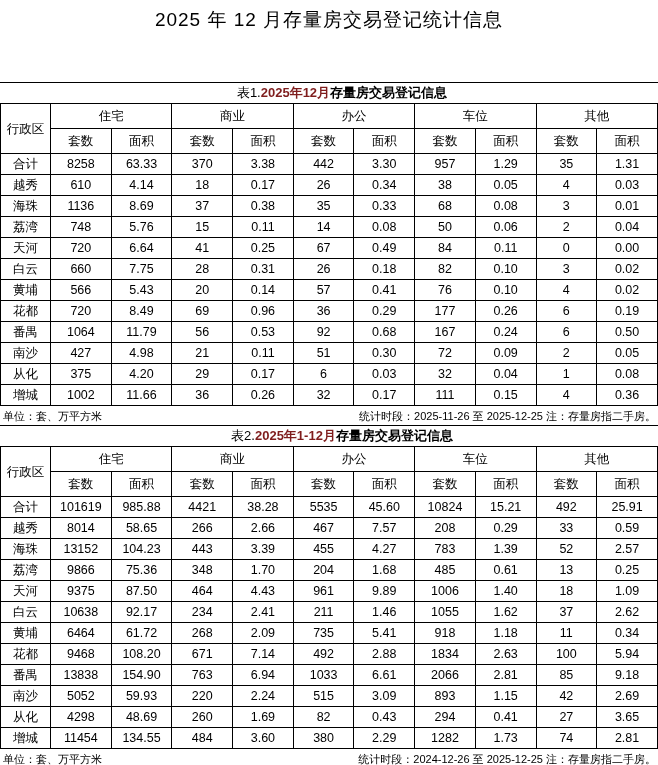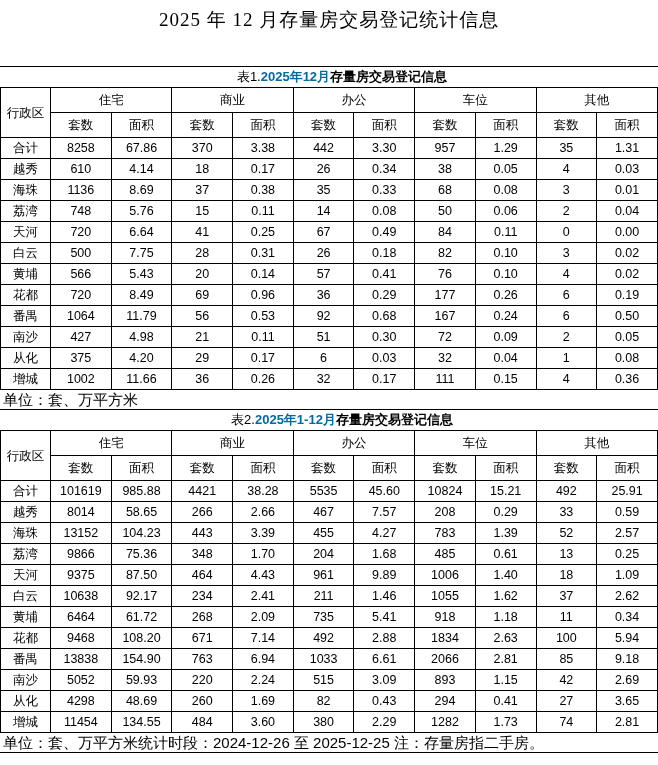--- a/index.html
+++ b/index.html
@@ -8,40 +8,40 @@
     background: #ffffff;
     width: 658px;
     height: 765px;
     overflow: hidden;
     color: #000;
     font-family: "Liberation Sans", "DejaVu Sans", sans-serif;
   }
   .doc { width: 658px; }
   .title {
     text-align: center;
-    font-family: Liberation Serif, serif;
+    font-family: Liberation Sans, sans-serif;
     font-size: 19px;
     font-weight: 400;
     letter-spacing: 1px;
-    margin: 7px 0 0 0;
+    margin: 7px 0 16px 0;
     height: 26px;
     line-height: 26px;
   }
   .spacer { height: 33px; }
   .tbl-caption {
     border-top: 1px solid #000;
     text-align: center;
     font-size: 13px;
     font-weight: 700;
     height: 20px;
     line-height: 20px;
   }
   .tbl-caption.no-top { border-top: none; text-align: center; }
   .tbl-caption .cap-prefix { font-weight: 400; margin-left: 26px; }
-  .tbl-caption .cap-highlight { color: #0369a1; }
+  .tbl-caption .cap-highlight { color: #7f1d1d; }
   table.stat-table {
     width: 658px;
     border-collapse: collapse;
     table-layout: fixed;
   }
   table.stat-table th,
   table.stat-table td {
     border: 1px solid #000;
     font-size: 12.5px;
     font-weight: 400;
@@ -49,22 +49,23 @@
     vertical-align: middle;
     padding: 0;
     overflow: hidden;
     white-space: nowrap;
   }
   table.stat-table thead th { height: 24px; line-height: 24px; }
   table.stat-table tbody td { height: 20px; line-height: 20px; }
   .tbl-note {
     border-bottom: 1px solid #000;
     display: flex;
+    justify-content: space-between;
     align-items: center;
-    font-size: 15px;
+    font-size: 11px;
     height: 20px;
     line-height: 20px;
     padding: 0 2px 0 3px;
     box-sizing: border-box;
   }
 </style>
 </head>
 <body>
 
 <div class="doc">
@@ -108,21 +109,21 @@
           <th>套数</th>
           <th>面积</th>
           <th>套数</th>
           <th>面积</th>
         </tr>
       </thead>
       <tbody>
         <tr>
           <td>合计</td>
           <td>8258</td>
-          <td>67.86</td>
+          <td>63.33</td>
           <td>370</td>
           <td>3.38</td>
           <td>442</td>
           <td>3.30</td>
           <td>957</td>
           <td>1.29</td>
           <td>35</td>
           <td>1.31</td>
         </tr>
         <tr>
@@ -172,21 +173,21 @@
           <td>0.25</td>
           <td>67</td>
           <td>0.49</td>
           <td>84</td>
           <td>0.11</td>
           <td>0</td>
           <td>0.00</td>
         </tr>
         <tr>
           <td>白云</td>
-          <td>500</td>
+          <td>660</td>
           <td>7.75</td>
           <td>28</td>
           <td>0.31</td>
           <td>26</td>
           <td>0.18</td>
           <td>82</td>
           <td>0.10</td>
           <td>3</td>
           <td>0.02</td>
         </tr>
@@ -265,20 +266,21 @@
           <td>0.17</td>
           <td>111</td>
           <td>0.15</td>
           <td>4</td>
           <td>0.36</td>
         </tr>
       </tbody>
     </table>
   <div class="tbl-note">
     <span>单位：套、万平方米</span>
+    <span>统计时段：2025-11-26 至 2025-12-25 注：存量房指二手房。</span>
   </div>
 
   <div class="tbl-caption no-top">
     <span class="cap-prefix">表2.</span><span class="cap-highlight">2025年1-12月</span><span class="cap-suffix">存量房交易登记信息</span>
   </div>
   <table class="stat-table">
       <colgroup>
         <col style="width: 50px;">
         <col>
         <col>

